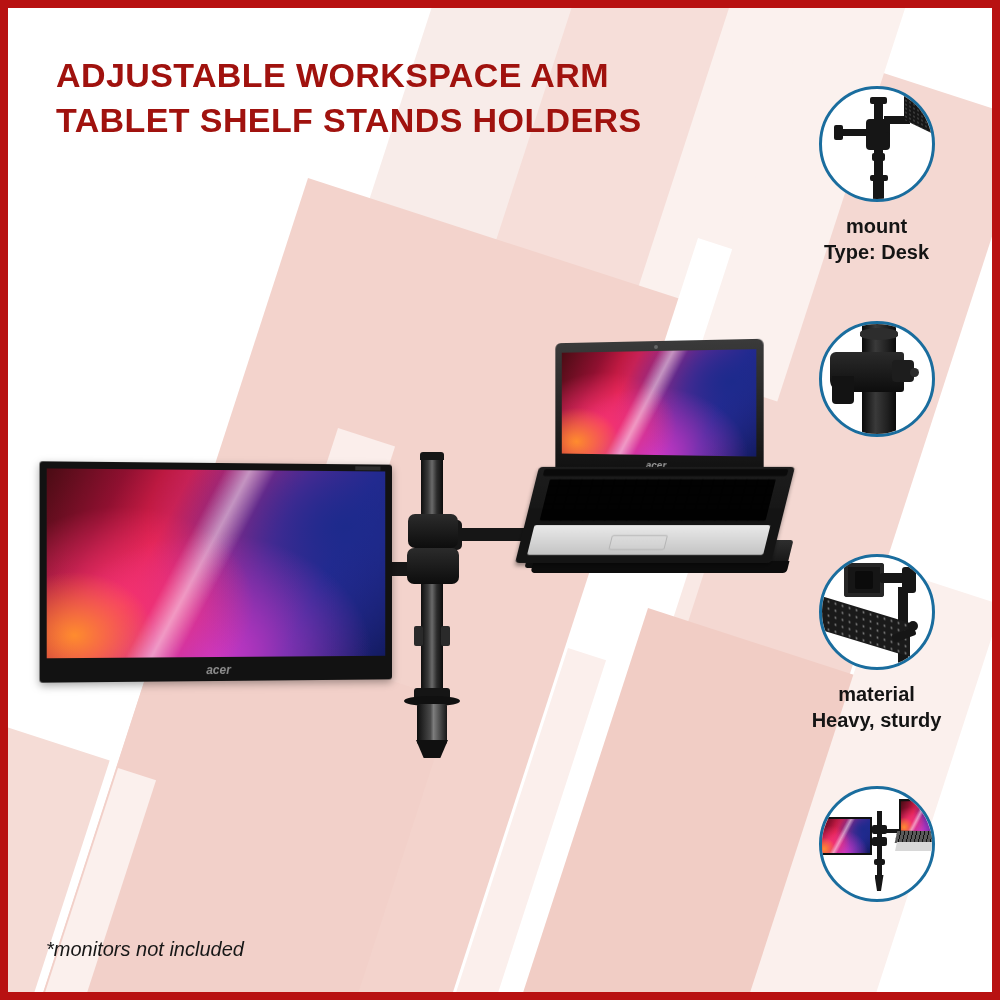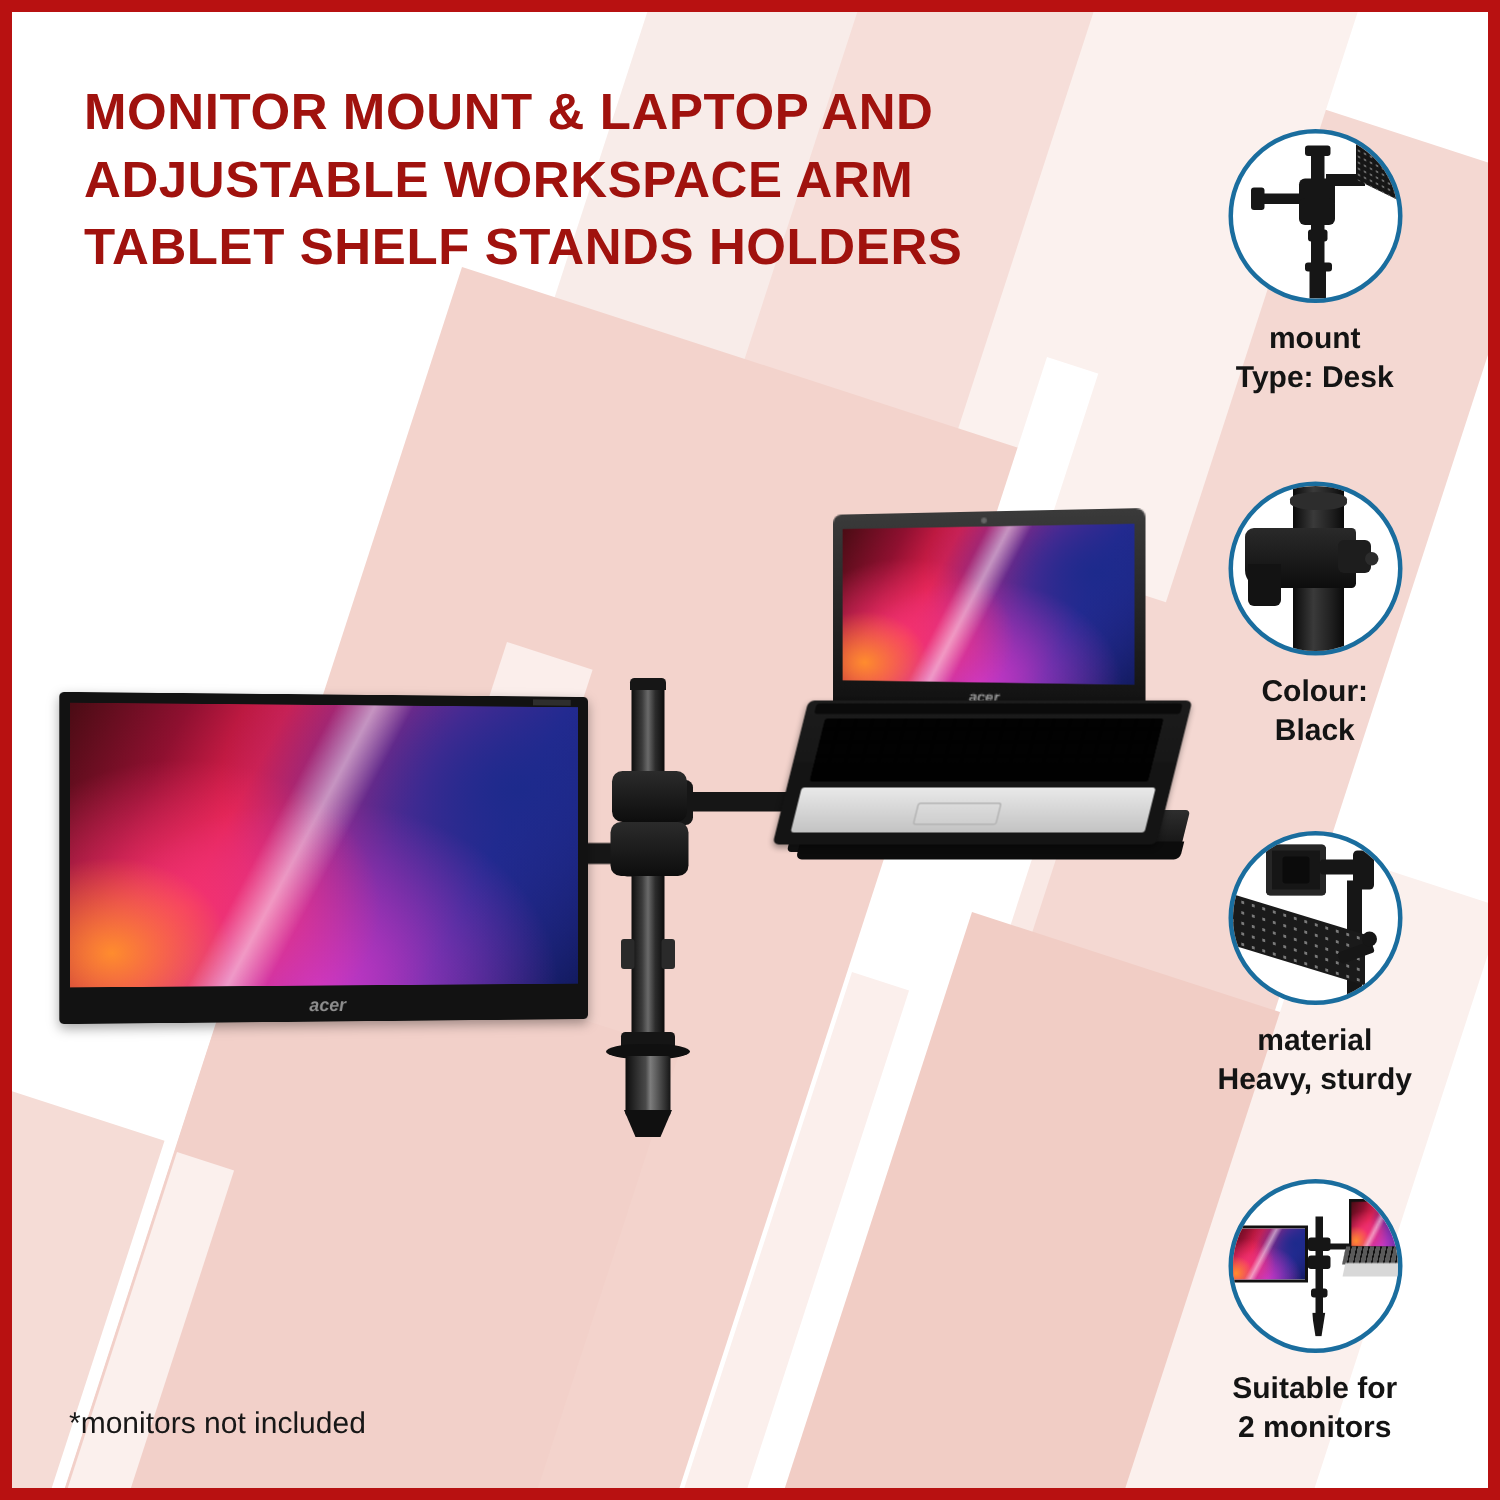--- a/index.html
+++ b/index.html
@@ -45,20 +45,21 @@
     letter-spacing:0.4px;
     z-index:20;
   }
   #title div { white-space:nowrap; }
 
   
   #disclaimer {
     position:absolute;
     left:38px; top:930px;
     font-size:20px;
+    font-style:italic;
     color:#171717;
     z-index:20;
   }
 
   
   #rail {
     position:absolute;
     right:8px; top:0;
     width:215px; height:984px;
     z-index:20;
@@ -127,21 +128,20 @@
       <div class="stripe" style="left:900px;  top:-300px; width:90px;  height:700px;  background:#fbf1ee;"></div>
       <div class="stripe" style="left:640px;  top:600px;  width:230px; height:900px;  background:#f1cdc5;"></div>
       <div class="stripe" style="left:560px;  top:640px;  width:40px;  height:800px;  background:#fbefec;"></div>
       <div class="stripe" style="left:160px;  top:600px;  width:300px; height:900px;  background:#f2d0c9;"></div>
       <div class="stripe" style="left:110px;  top:760px;  width:40px;  height:600px;  background:#fbf0ed;"></div>
       <div class="stripe" style="left:-60px;  top:700px;  width:170px; height:800px;  background:#f5dcd6;"></div>
       <div class="stripe" style="left:880px;  top:560px;  width:120px; height:900px;  background:#fbf0ed;"></div>
     </div>
 
     <div id="title">
-      <div>MONITOR MOUNT &amp; LAPTOP AND</div>
       <div>ADJUSTABLE WORKSPACE ARM</div>
       <div>TABLET SHELF STANDS HOLDERS</div>
     </div>
 
     <div id="scene">
 
       <div class="blk" style="left:437px; top:520px; width:110px; height:13px; border-radius:3px;"></div>
       <div class="blk" style="left:430px; top:512px; width:24px; height:30px; border-radius:5px;"></div>
 
       <div style="position:absolute; left:520px; top:532px; width:262px; height:28px;
@@ -269,24 +269,20 @@
                       background:#2d2d2d; border-radius:50%/40%;"></div>
           <div style="position:absolute; left:8px; top:28px; width:74px; height:40px;
                       background:linear-gradient(180deg,#2a2a2a,#0d0d0d); border-radius:6px 3px 3px 12px;"></div>
           <div style="position:absolute; left:10px; top:52px; width:22px; height:28px;
                       background:#131313; border-radius:0 0 4px 4px;"></div>
           <div style="position:absolute; left:70px; top:36px; width:22px; height:22px;
                       background:#1d1d1d; border-radius:4px;"></div>
           <div style="position:absolute; left:88px; top:44px; width:9px; height:9px;
                       background:#2c2c2c; border-radius:50%;"></div>
         </div>
-        <div class="c-label">
-          <div>Colour:</div>
-          <div>Black</div>
-        </div>
       </div>
 
       <div class="callout" style="top:546px;">
         <div class="c-circle">
           <div style="position:absolute; left:22px; top:6px; width:40px; height:34px;
                       background:#161616; border-radius:3px;
                       box-shadow:inset 0 0 0 4px #262626;"></div>
           <div style="position:absolute; left:33px; top:14px; width:18px; height:18px;
                       background:#0b0b0b; border-radius:2px;"></div>
           <div class="blk" style="left:58px; top:16px; width:28px; height:10px; border-radius:2px;"></div>
@@ -324,21 +320,17 @@
           <div style="position:absolute; left:76px; top:10px; width:46px; height:34px;
                       border:2px solid #111; overflow:hidden; transform:perspective(200px) rotateY(-12deg);">
             <div class="wall"></div>
           </div>
           <div style="position:absolute; left:74px; top:42px; width:52px; height:12px;
                       background:linear-gradient(180deg,#2a2a2a,#111); transform:skewX(-12deg);
                       background-image:repeating-linear-gradient(90deg,#5a5a5a 0 3px,#111 3px 4px);"></div>
           <div style="position:absolute; left:74px; top:53px; width:54px; height:9px;
                       background:#d8d8d8; transform:skewX(-12deg);"></div>
         </div>
-        <div class="c-label">
-          <div>Suitable for</div>
-          <div>2 monitors</div>
-        </div>
       </div>
 
     </div>
   </div>
 </div>
 
 </body></html>

